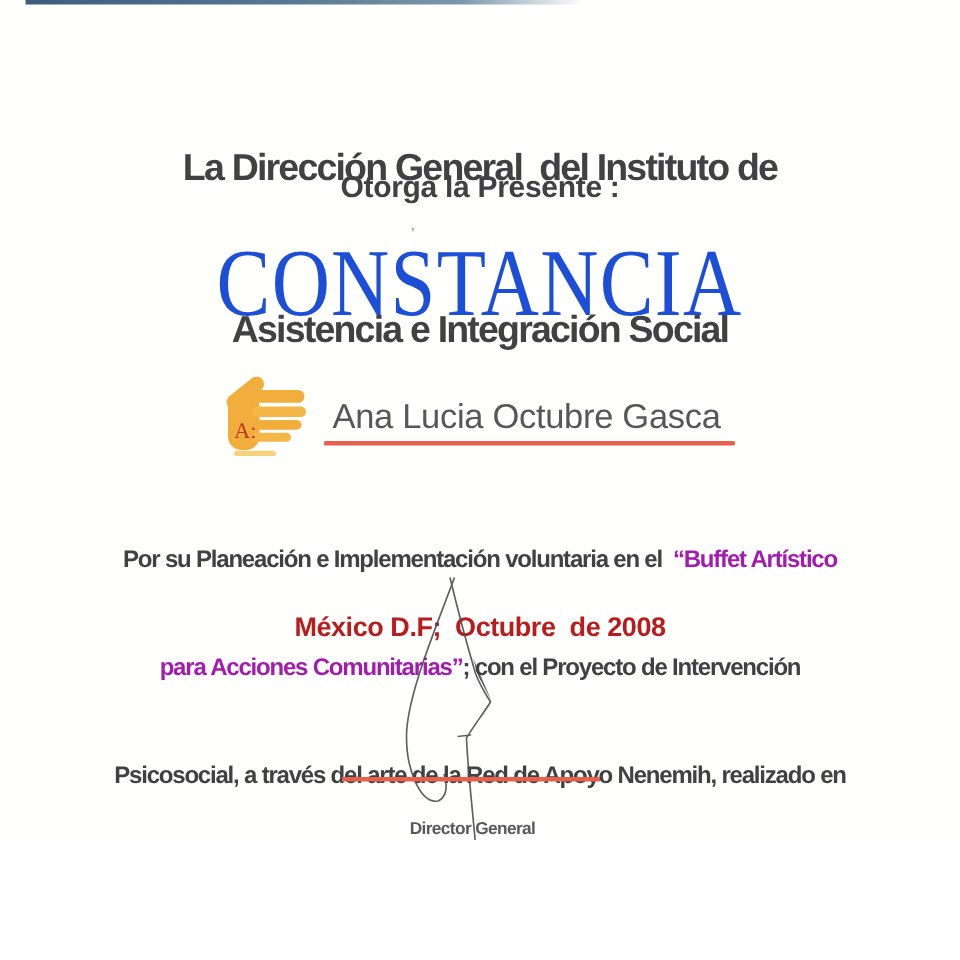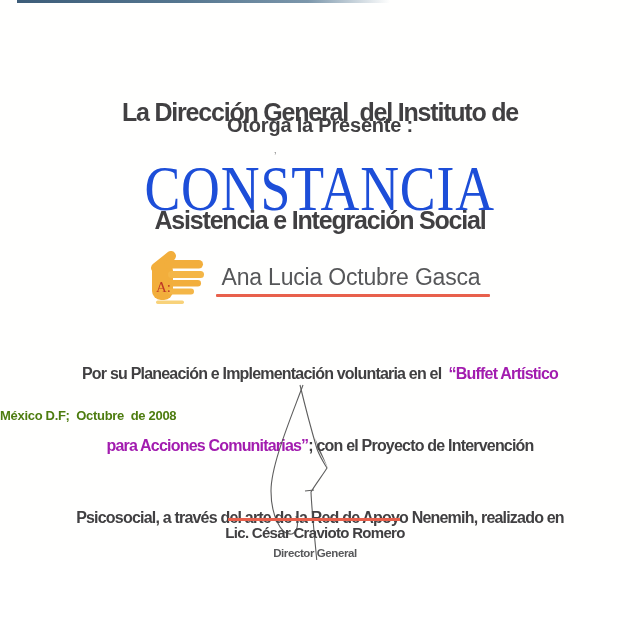--- a/index.html
+++ b/index.html
@@ -50,22 +50,22 @@
   }
 
   .body-paragraph{
     left:20px;top:314px;width:600px;text-align:center;
     color:#414042;font-weight:bold;font-size:16px;line-height:24px;
     letter-spacing:-0.8px;white-space:pre-wrap;
   }
   .hl{color:#a21caf;}
 
   .date-line{
-    left:0;top:408px;width:640px;text-align:left;
-    color:#4d7c0f;font-weight:bold;font-size:13px;letter-spacing:-0.3px;
+    left:0;top:408px;width:640px;text-align:center;
+    color:#b91c1c;font-weight:bold;font-size:18px;letter-spacing:-0.3px;
     white-space:pre-wrap;
   }
 
   .signature-line{
     left:228px;top:518px;width:172px;height:3px;background:#e8604c;
   }
   .signatory-name{
     left:165px;top:524px;width:300px;text-align:center;
     color:#414042;font-weight:bold;font-size:15px;letter-spacing:-0.7px;
   }
@@ -136,21 +136,20 @@
   <svg class="abs sig-svg" width="95" height="228" viewBox="255 378 95 228">
     <g stroke="#4d4d4d" stroke-width="1.1" fill="none" opacity="0.9">
       <path d="M303,385 C290,420 271,465 271,491 C271,515 281,536 292,534 C297,532 299,525 296,516"></path>
       <path d="M300,385 C306,410 312,432 317,449 C320,457 324,463 327,468 C322,476 315,485 311,492 C312,516 316,548 318,575 C319,587 326,597 331,603"></path>
       <path d="M305,491 L314,490"></path>
     </g>
     <polygon points="315,438 328,468 319,451" fill="#3c3c3c" opacity="0.85"></polygon>
   </svg>
 
   <div class="abs signature-line"></div>
-  <div class="abs signatory-name">Lic. César Cravioto Romero</div>
   <div class="abs signatory-title">Director General</div>
 
   <div class="abs gold-divider"></div>
 
   <svg class="abs seal-svg" width="140" height="52" viewBox="0 0 140 52">
     <g fill="none" stroke="#9FA8A6">
       <circle cx="70" cy="64" r="61" stroke-width="1.6"></circle>
       <circle cx="70" cy="64" r="44" stroke-width="1.2"></circle>
 
       <g stroke-width="1.8">

